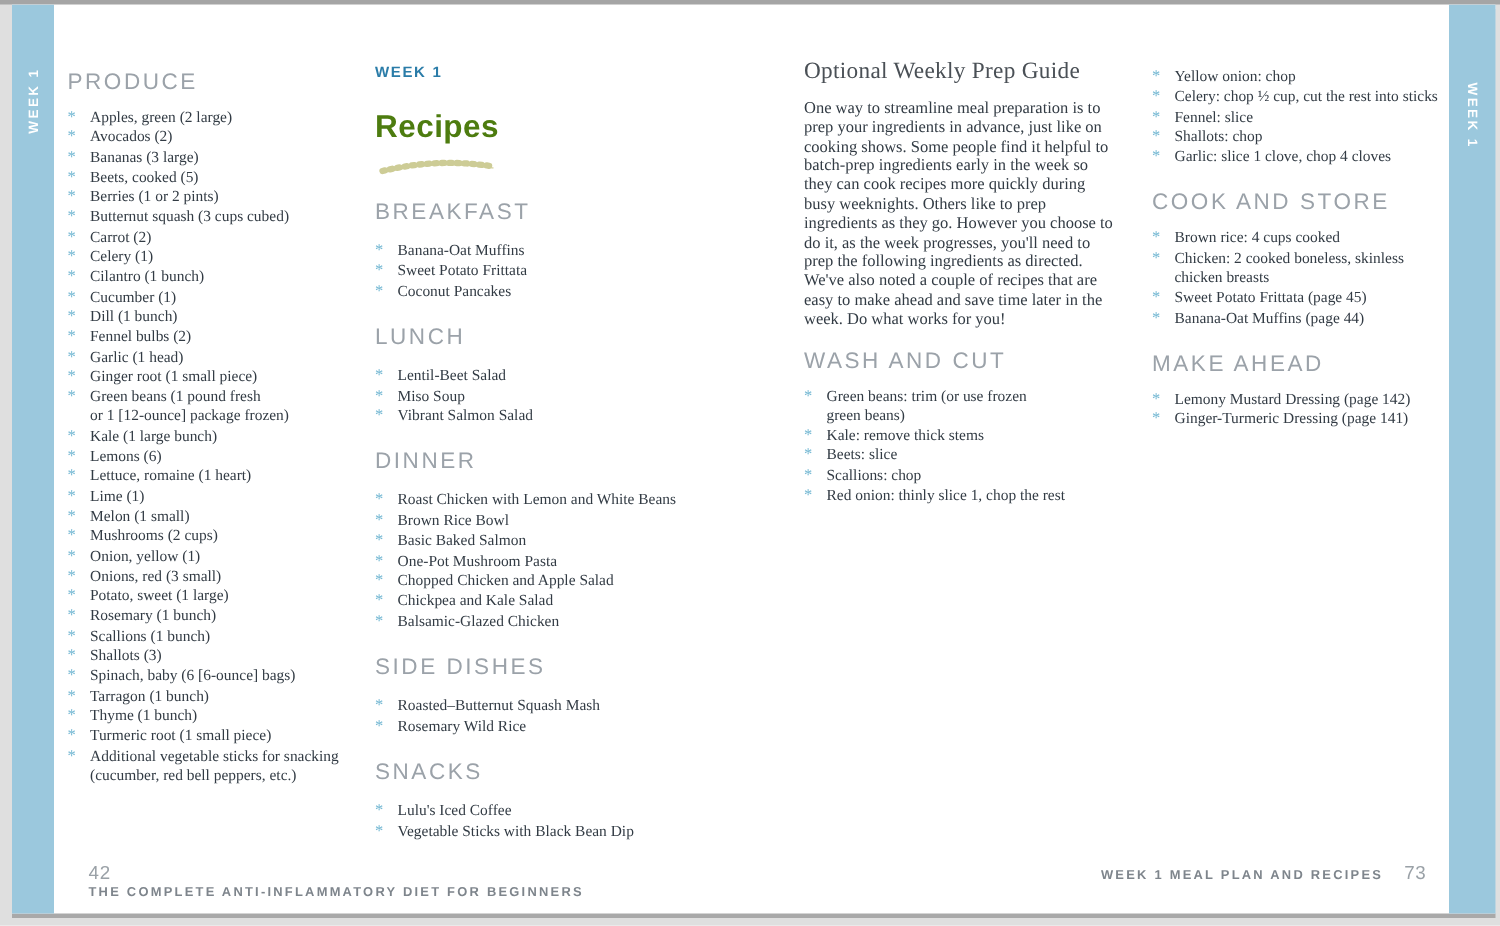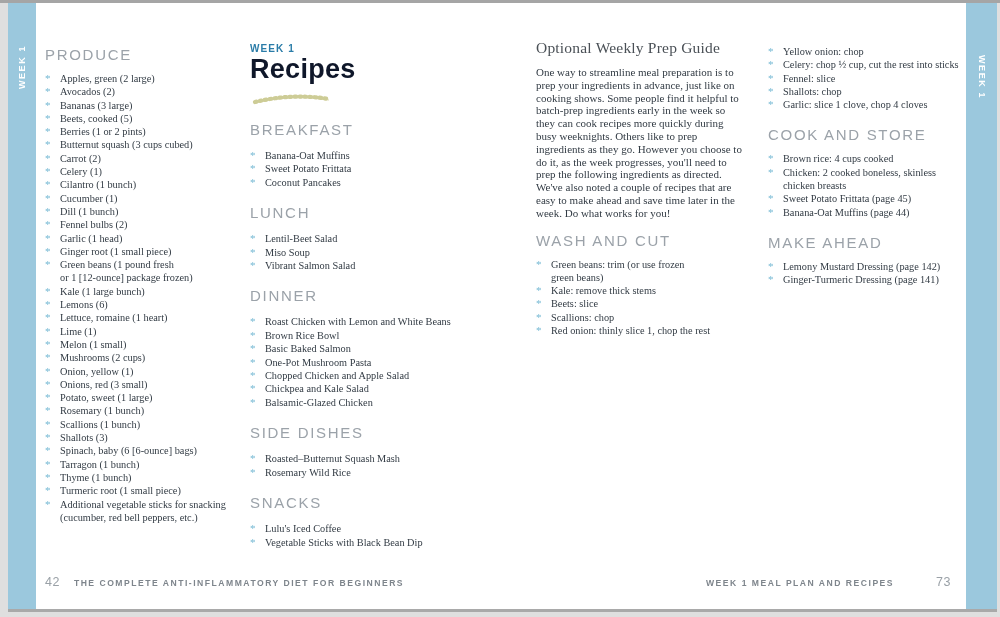--- a/index.html
+++ b/index.html
@@ -16,32 +16,32 @@
   .col-produce{left:37px;top:43px;width:198px;}
   .col-recipes{left:242px;top:40px;width:225px;}
   .col-prep{left:528px;top:36px;width:208px;}
   .col-prep2{left:760px;top:42px;width:218px;}
   .sec-header{font-family:"Liberation Sans",sans-serif;font-size:15px;letter-spacing:1.7px;color:#9ba2a9;margin-bottom:9px;}
   .blist{margin:0 0 12px 0;}
   .bitem{display:flex;font-size:10.3px;line-height:13.3px;color:#323b44;}
   .bullet{flex:0 0 15px;width:15px;color:#74b8d3;font-size:11px;}
   .btext{flex:1;white-space:pre-line;}
   .kicker{font-family:"Liberation Sans",sans-serif;font-size:10px;font-weight:bold;letter-spacing:1.1px;color:#2a7ca8;}
-  .recipes-title{font-family:"Liberation Sans",sans-serif;font-size:27px;font-weight:600;color:#0f172a;margin-top:0;letter-spacing:0.3px;}
+  .recipes-title{font-family:"Liberation Sans",sans-serif;font-size:21px;font-weight:600;color:#4d7c0f;margin-top:19px;letter-spacing:0.3px;}
   .ornament{margin:5px 0 0 2px;display:block;}
   .col-recipes .sec-header{margin-top:15px;margin-bottom:11px;}
   .col-recipes .sec-header.first{margin-top:14px;}
   .col-recipes .blist{margin-bottom:0;}
   .col-recipes .bitem{line-height:13.4px;}
   .prep-title{font-size:15.5px;color:#4a5056;margin:0 0 9px 0;font-weight:normal;letter-spacing:0.2px;}
   .prep-body{font-size:11px;line-height:12.8px;color:#323b44;margin:0 0 12px 0;}
   .col-prep2 .sec-header{margin-top:15px;}
   .footer{position:absolute;top:572px;font-family:"Liberation Sans",sans-serif;color:#848b92;display:flex;align-items:baseline;}
-  .footer-left{left:37px;}
-  .footer-right{right:46px;gap:28px;}
+  .footer-left{left:37px;flex-direction:column;}
+  .footer-right{right:46px;}
   .pagenum{font-size:12.5px;color:#9aa1a7;letter-spacing:0.5px;}
   .book-title{font-size:8.6px;letter-spacing:1.5px;color:#7e858c;font-weight:bold;}
   .footer-left .book-title{margin-left:14px;}
   .footer-right .pagenum{margin-left:14px;}
 </style>
 </head>
 <body>
 
 <div class="canvas">
   <div class="page">

